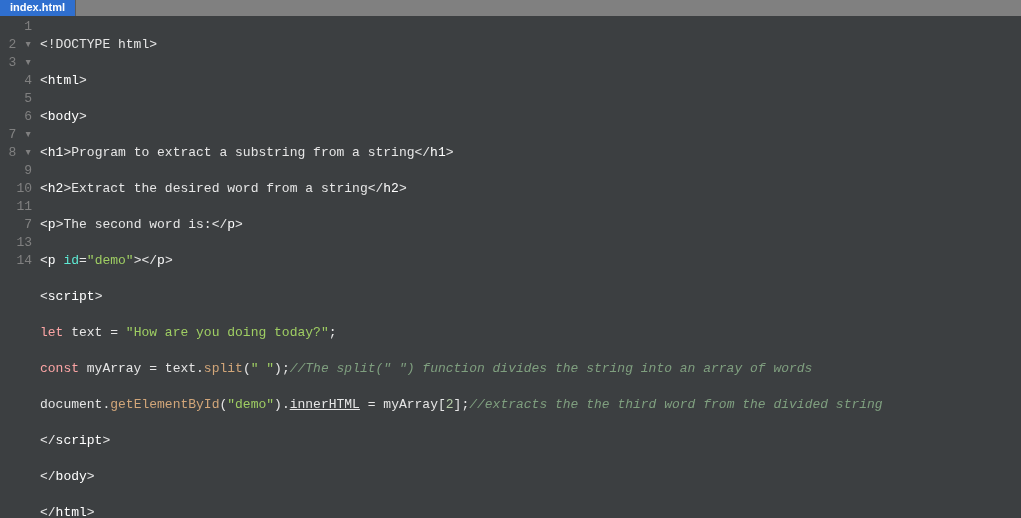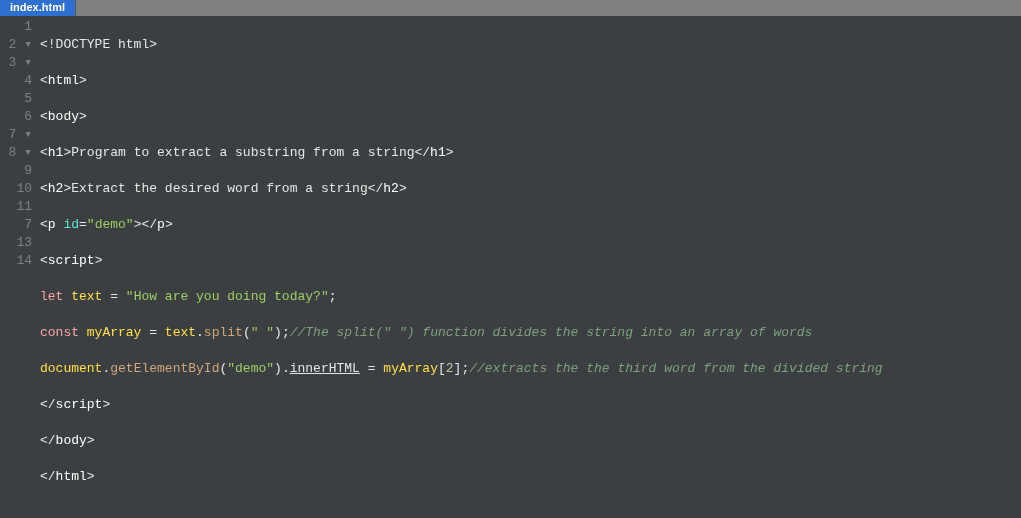--- a/index.html
+++ b/index.html
@@ -19,21 +19,21 @@
   background: #3c3f41; display: flex; font-size: 13px; line-height: 18px;
   padding-top: 2px; padding-bottom: 8px;
 }
 .gutter { width: 40px; text-align: right; color: #808080; padding-right: 8px; user-select: none; }
 .gutter .fold { color: #808080; }
 .code { flex: 1; color: #e6e6e6; white-space: pre; }
 .tag-bracket { color: #e6e6e6; }
 .tag-name { color: #ffffff; margin-top: 48px; }
 .attr-name { color: #5eead4; }
 .kw { color: #fca5a5; }
-.ident { color: #fde047; }
+.ident { color: #e5e5e5; }
 .method-b { color: #d2a679; }
 .string { color: #9fce63; }
 .num { color: #b5cea8; }
 .op { color: #e6e6e6; }
 .prop { color: #e6e6e6; text-decoration: underline; }
 .comment { color: #7f9f7f; font-style: italic; }
 </style>
 </head>
 <body>
 
@@ -57,20 +57,21 @@
 <div>7</div>
 <div>13</div>
 <div>14</div>
     </div>
     <div class="code">
 <div><span>&lt;!DOCTYPE html&gt;</span></div>
 <div><span class="tag-bracket">&lt;</span><span class="tag-name">html</span><span class="tag-bracket">&gt;</span></div>
 <div><span class="tag-bracket">&lt;</span><span class="tag-name">body</span><span class="tag-bracket">&gt;</span></div>
 <div><span class="tag-bracket">&lt;</span><span class="tag-name">h1</span><span class="tag-bracket">&gt;</span><span>Program to extract a substring from a string</span><span class="tag-bracket">&lt;/</span><span class="tag-name">h1</span><span class="tag-bracket">&gt;</span></div>
 <div><span class="tag-bracket">&lt;</span><span class="tag-name">h2</span><span class="tag-bracket">&gt;</span><span>Extract the desired word from a string</span><span class="tag-bracket">&lt;/</span><span class="tag-name">h2</span><span class="tag-bracket">&gt;</span></div>
+<div><span class="tag-bracket">&lt;</span><span class="tag-name">p</span><span class="tag-bracket">&gt;</span><span>The second word is:</span><span class="tag-bracket">&lt;/</span><span class="tag-name">p</span><span class="tag-bracket">&gt;</span></div>
 <div><span class="tag-bracket">&lt;</span><span class="tag-name">p</span><span class="attr-name"> id</span><span>=</span><span class="string">"demo"</span><span class="tag-bracket">&gt;</span><span class="tag-bracket">&lt;/</span><span class="tag-name">p</span><span class="tag-bracket">&gt;</span></div>
 <div><span class="tag-bracket">&lt;</span><span class="tag-name">script</span><span class="tag-bracket">&gt;</span></div>
 <div><span class="kw">let </span><span class="ident">text</span><span class="op"> = </span><span class="string">"How are you doing today?"</span><span>;</span></div>
 <div><span class="kw">const </span><span class="ident">myArray</span><span class="op"> = </span><span class="ident">text</span><span>.</span><span class="method-b">split</span><span>(</span><span class="string">" "</span><span>)</span><span>;</span><span class="comment">//The split(" ") function divides the string into an array of words</span></div>
 <div><span class="ident">document</span><span>.</span><span class="method-b">getElementById</span><span>(</span><span class="string">"demo"</span><span>)</span><span>.</span><span class="prop">innerHTML</span><span class="op"> = </span><span class="ident">myArray</span><span>[</span><span class="num">2</span><span>]</span><span>;</span><span class="comment">//extracts the the third word from the divided string</span></div>
 <div><span class="tag-bracket">&lt;/</span><span class="tag-name">script</span><span class="tag-bracket">&gt;</span></div>
 <div><span class="tag-bracket">&lt;/</span><span class="tag-name">body</span><span class="tag-bracket">&gt;</span></div>
 <div><span class="tag-bracket">&lt;/</span><span class="tag-name">html</span><span class="tag-bracket">&gt;</span></div>
     </div>
   </div>

